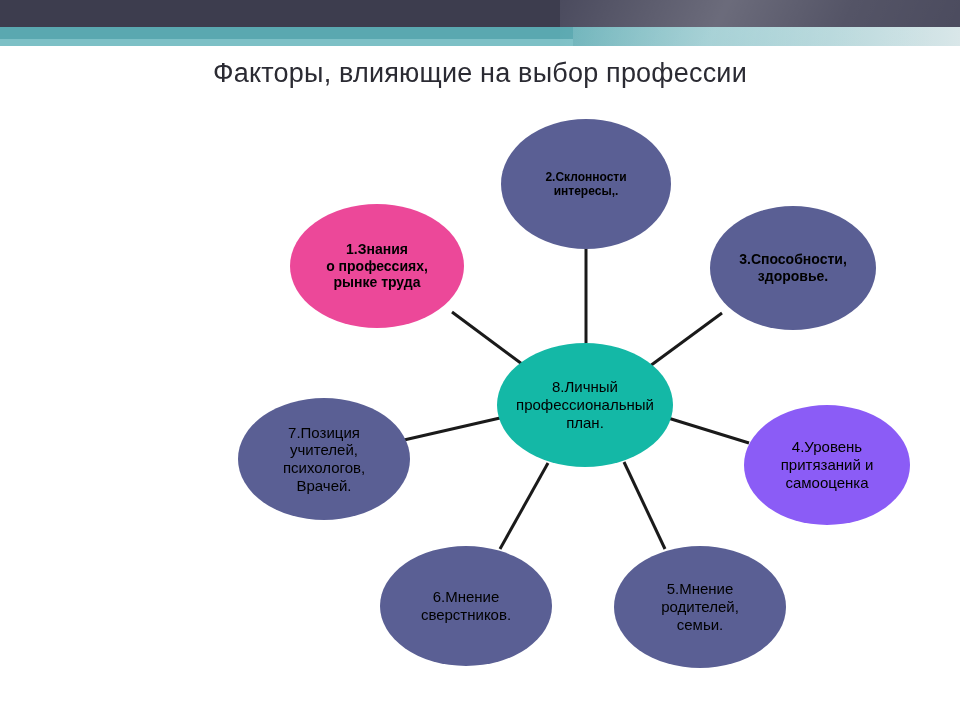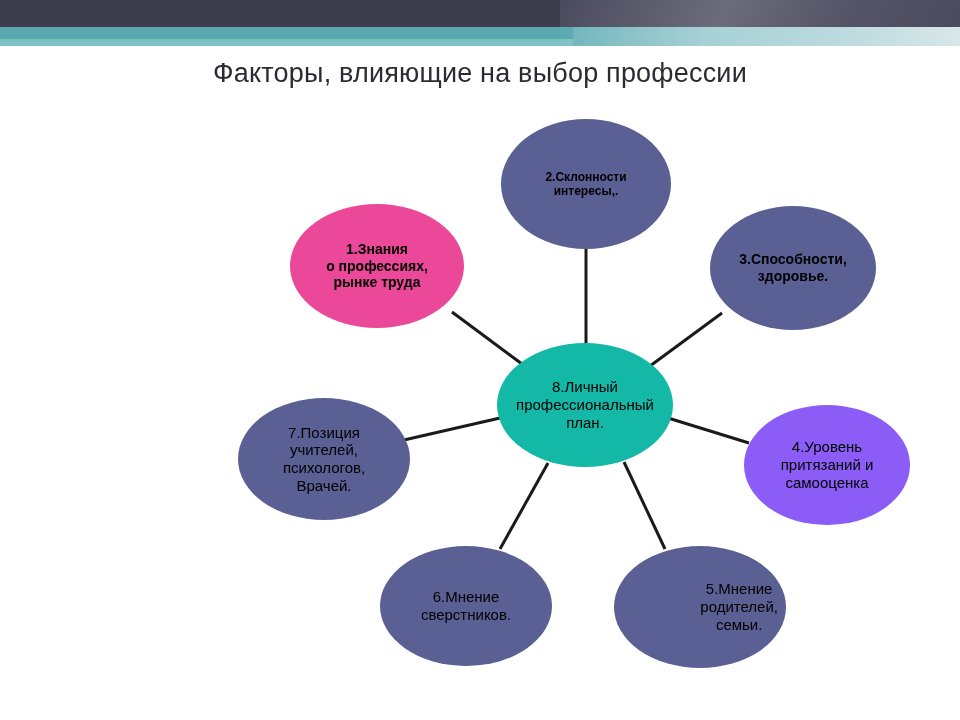--- a/index.html
+++ b/index.html
@@ -161,21 +161,21 @@
       </div>
       <div class="node bold" style="left: 710px; top: 206px; width: 166px; height: 124px; background: rgb(90, 95, 148); color: rgb(0, 0, 0); font-size: 14px;">
         <span>3.Способности,
 здоровье.</span>
       </div>
       <div class="node" style="left: 744px; top: 405px; width: 166px; height: 120px; background: #8b5cf6; color: rgb(0, 0, 0); font-size: 15px;">
         <span>4.Уровень
 притязаний и
 самооценка</span>
       </div>
-      <div class="node" style="left: 614px; top: 546px; width: 172px; height: 122px; background: rgb(90, 95, 148); color: rgb(0, 0, 0); font-size: 15px; justify-content: flex-end;">
+      <div class="node" style="left: 614px; top: 546px; width: 172px; height: 122px; background: rgb(90, 95, 148); color: rgb(0, 0, 0); font-size: 15px;">
         <span>5.Мнение
 родителей,
 семьи.</span>
       </div>
       <div class="node" style="left: 380px; top: 546px; width: 172px; height: 120px; background: rgb(90, 95, 148); color: rgb(0, 0, 0); font-size: 15px;">
         <span>6.Мнение
 сверстников.</span>
       </div>
       <div class="node" style="left: 238px; top: 398px; width: 172px; height: 122px; background: rgb(90, 95, 148); color: rgb(0, 0, 0); font-size: 15px; text-align: center;">
         <span>7.Позиция

